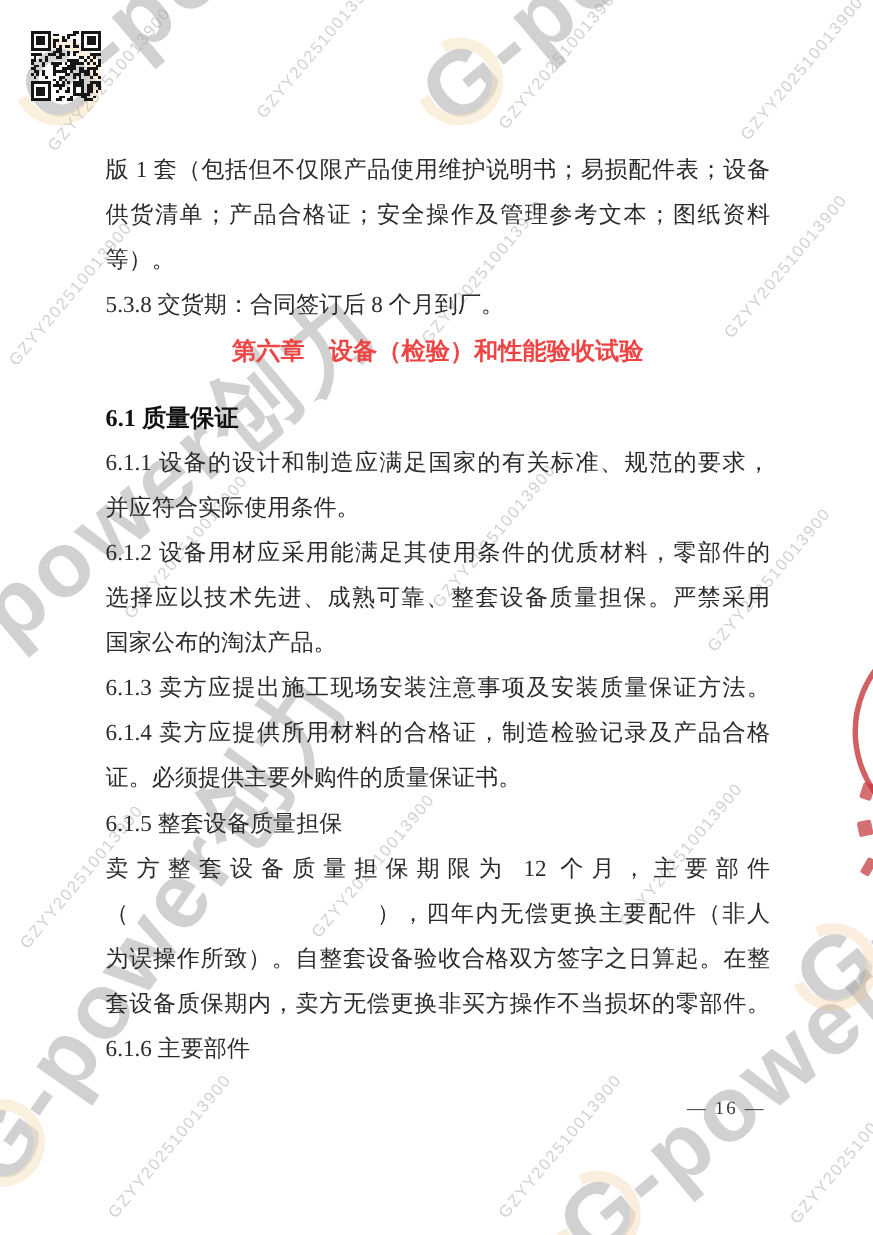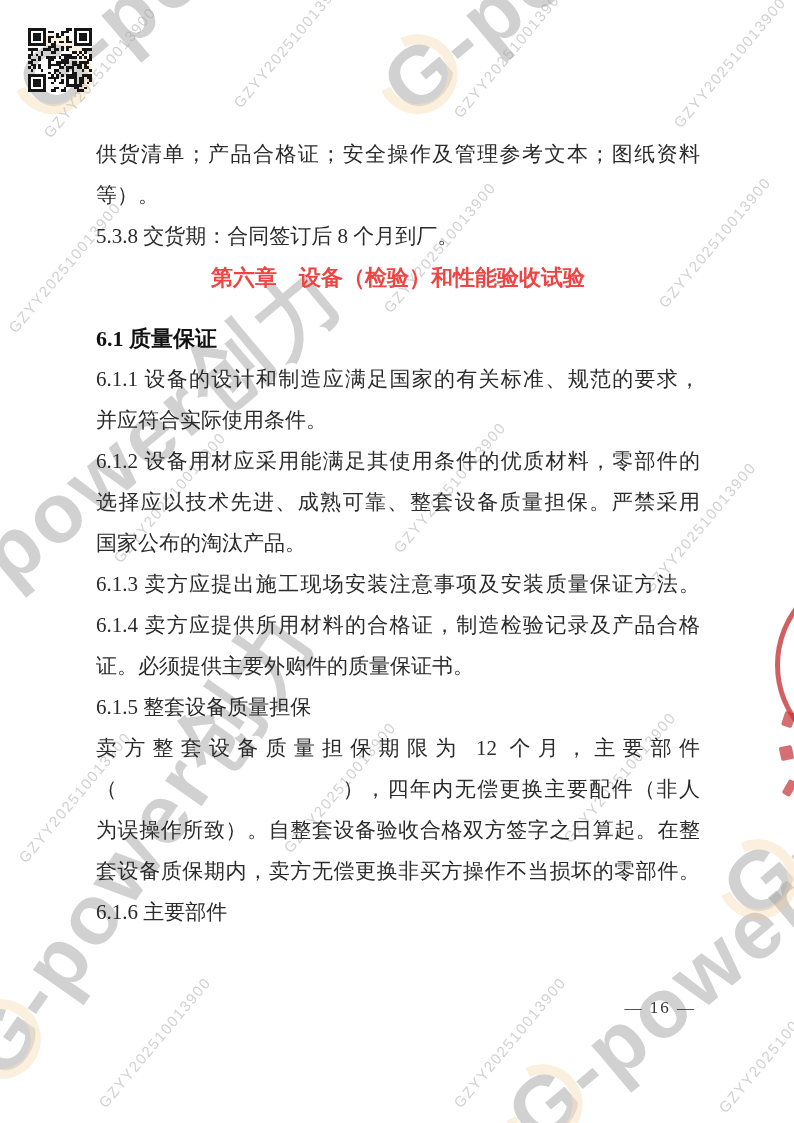--- a/index.html
+++ b/index.html
@@ -350,20 +350,21 @@
         <rect x="2" y="2" width="3" height="3"></rect>
         <rect x="18" y="0" width="7" height="7"></rect>
         <rect x="19" y="1" width="5" height="5" fill="#fff"></rect>
         <rect x="20" y="2" width="3" height="3"></rect>
         <rect x="0" y="18" width="7" height="7"></rect>
         <rect x="1" y="19" width="5" height="5" fill="#fff"></rect>
         <rect x="2" y="20" width="3" height="3"></rect>
       </svg></div>
 
   <main class="doc" id="doc-lines">
+      <div class="line body fill">版 1 套（包括但不仅限产品使用维护说明书；易损配件表；设备</div>
       <div class="line body fill">供货清单；产品合格证；安全操作及管理参考文本；图纸资料</div>
       <div class="line body">等）。</div>
       <div class="line body">5.3.8 交货期：合同签订后 8 个月到厂。</div>
       <div class="line chapter">第六章　设备（检验）和性能验收试验</div>
       <div class="line section">6.1 质量保证</div>
       <div class="line body fill">6.1.1 设备的设计和制造应满足国家的有关标准、规范的要求，</div>
       <div class="line body">并应符合实际使用条件。</div>
       <div class="line body fill">6.1.2 设备用材应采用能满足其使用条件的优质材料，零部件的</div>
       <div class="line body fill">选择应以技术先进、成熟可靠、整套设备质量担保。严禁采用</div>
       <div class="line body">国家公布的淘汰产品。</div>

